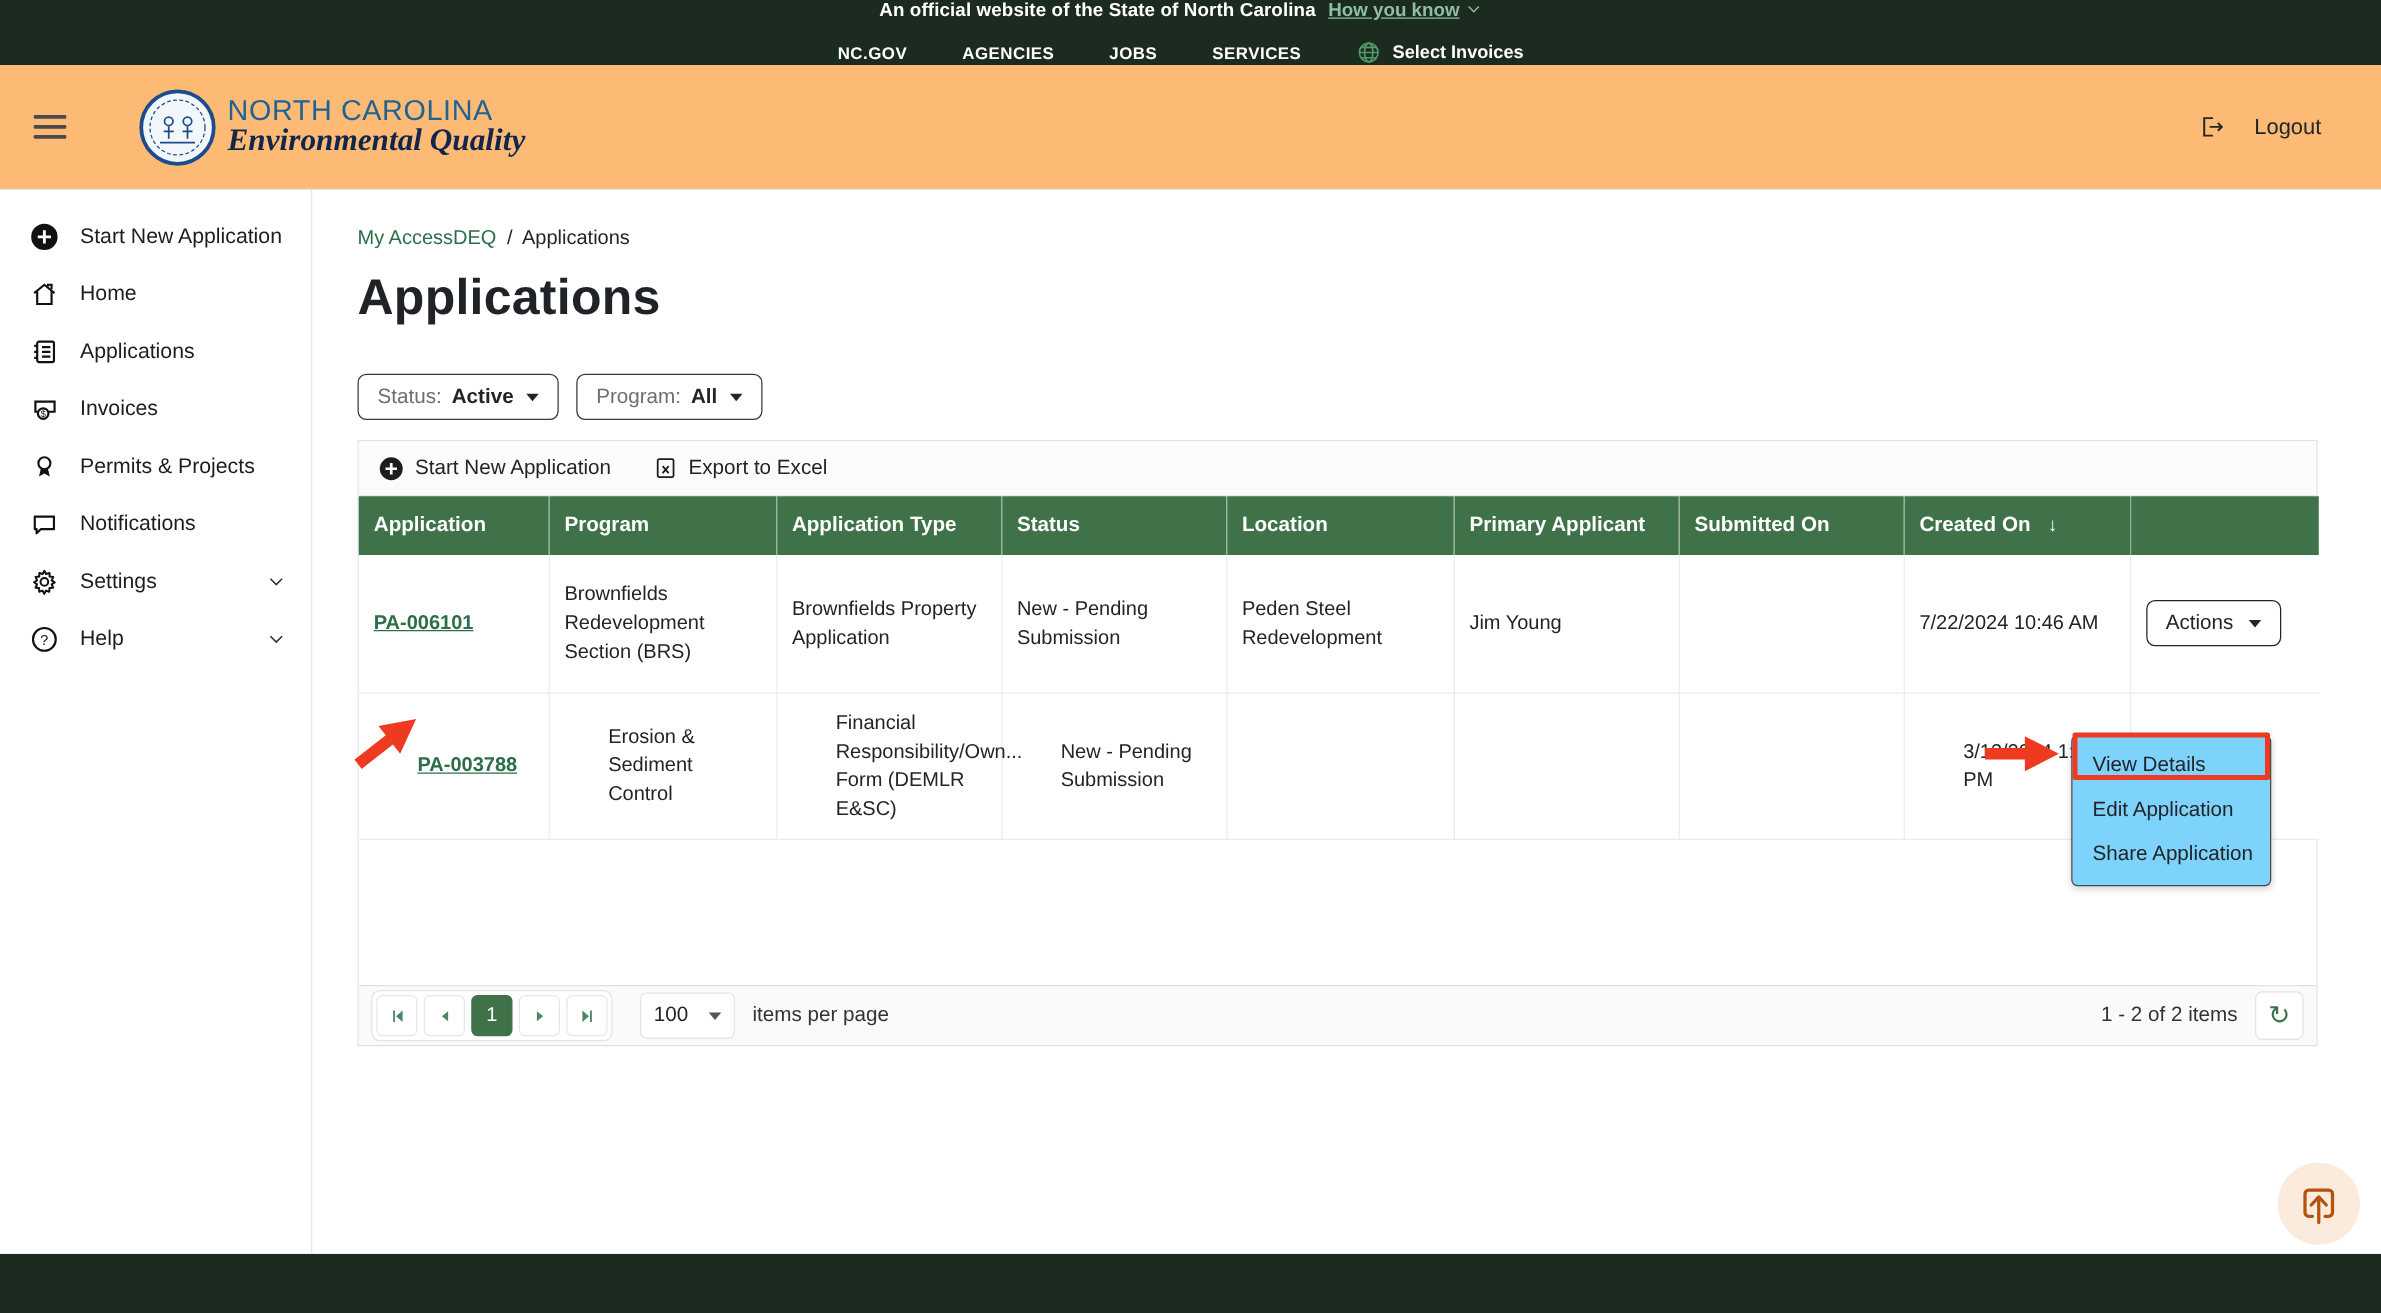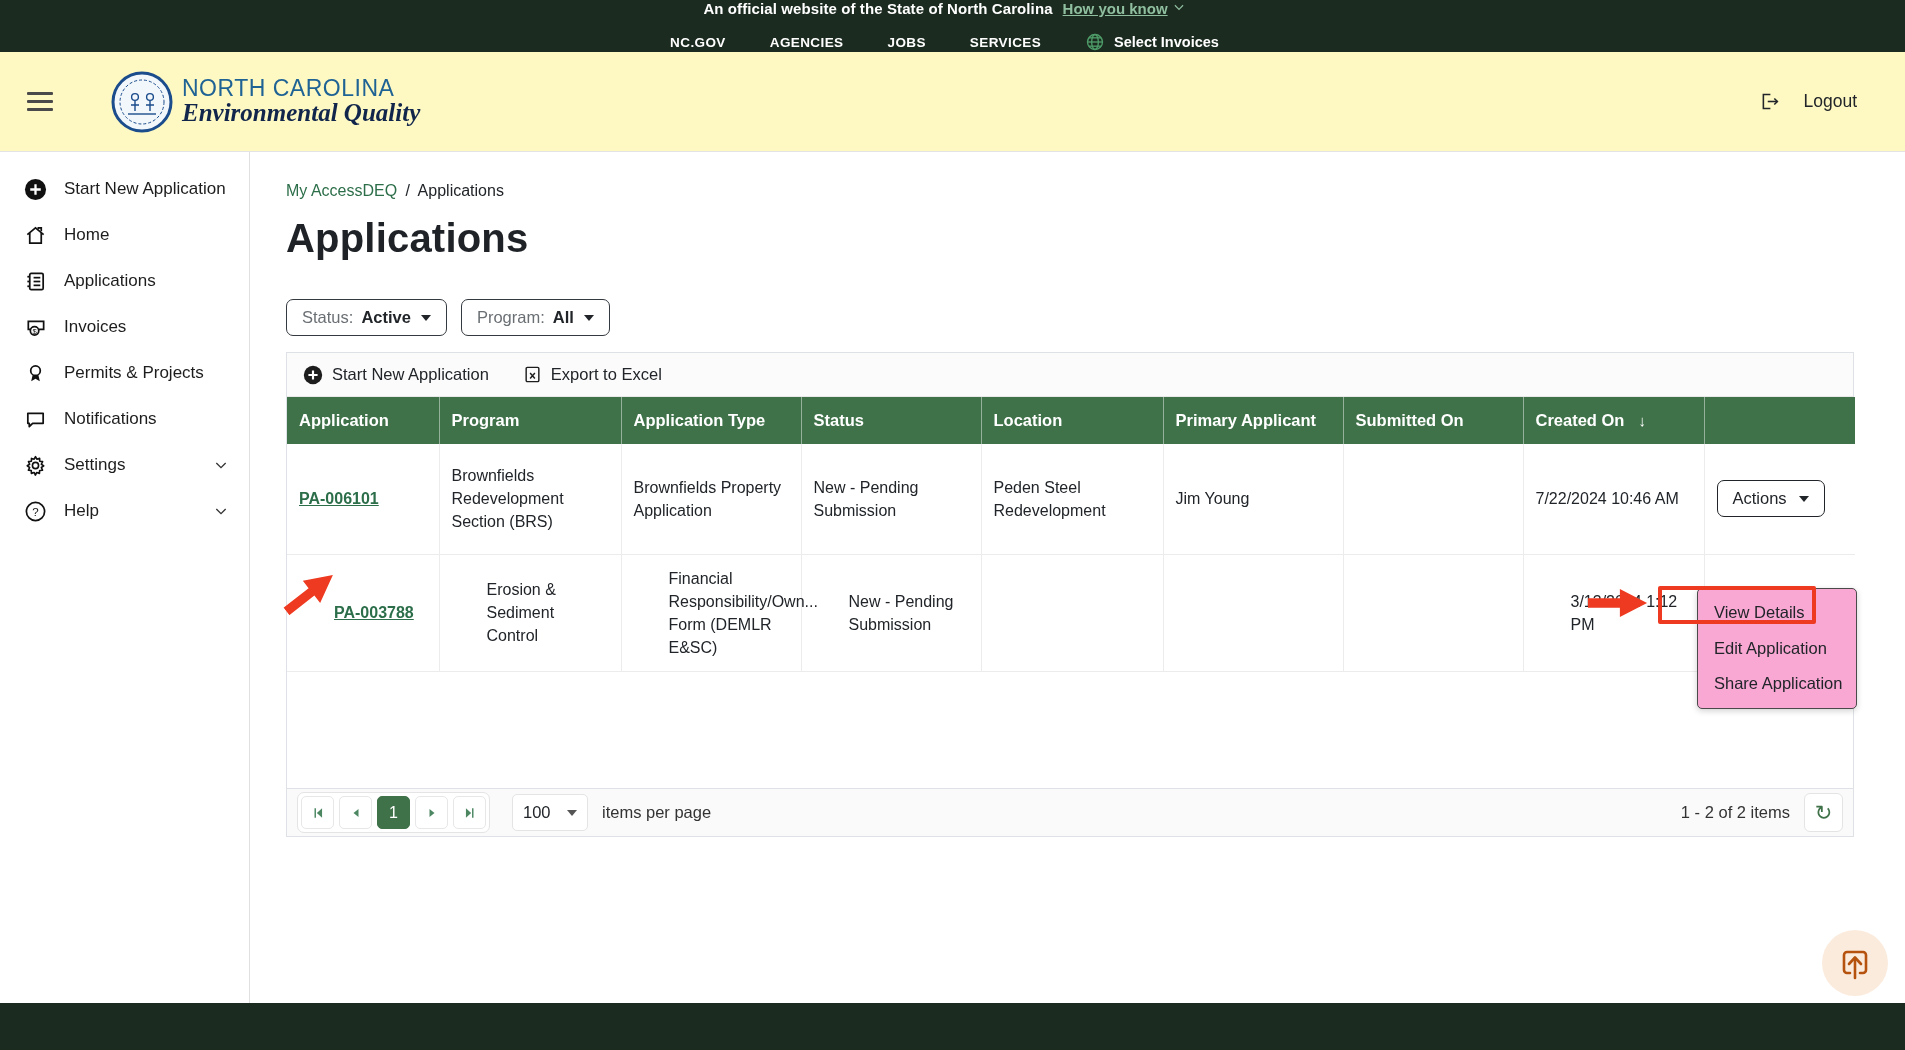--- a/index.html
+++ b/index.html
@@ -30,21 +30,21 @@
   .official-text{font-weight:700;letter-spacing:.1px;}
   .how-you-know{
     color:var(--light-link-green);text-decoration:underline;cursor:pointer;
     display:inline-flex;gap:4px;font-weight:700;
   }
   .topbar-right{display:flex;align-items:center;gap:44px;}
   .topbar-link{font-weight:700;font-size:13.5px;letter-spacing:.4px;cursor:pointer;}
   .lang{display:flex;align-items:center;gap:9px;font-weight:700;font-size:14.5px;cursor:pointer;}
   
   .header{
-    height:100px;background:#fef9c3;border-bottom:1px solid #e3e3e3;
+    height:100px;background:#fdba74;border-bottom:1px solid #e3e3e3;
     display:flex;align-items:center;padding:0 48px 0 27px;
   }
   .hamburger{width:26px;display:flex;flex-direction:column;gap:5px;cursor:pointer;margin-right:58px;}
   .hamburger span{display:block;height:3px;background:#4a4a4a;border-radius:1px;}
   .logo{display:flex;align-items:center;gap:9px;}
   .logo-text{display:flex;flex-direction:column;line-height:1.05;}
   .logo-line1{font-size:23px;letter-spacing:.5px;color:var(--brand-blue);font-weight:400;}
   .logo-line2{font-family:"Liberation Serif",serif;font-style:italic;font-weight:700;font-size:25px;color:var(--brand-navy);}
   .header-spacer{flex:1;}
   .logout{display:flex;align-items:center;gap:23px;font-size:17.5px;color:#212529;cursor:pointer;background:none;border:none;font-family:inherit;}
@@ -123,21 +123,21 @@
   .pager-spacer{flex:1;}
   .range-label{font-size:16.5px;color:#333;}
   .refresh-btn{
     width:39px;height:39px;border:1px solid #e4e4e4;border-radius:6px;background:#fff;cursor:pointer;
     color:var(--table-header-green);font-size:21px;display:flex;align-items:center;justify-content:center;
   }
   
   .footer{height:47px;background:var(--topbar-green);}
   
   .dropdown-menu{
-    position:absolute;left:1697px;top:588px;width:160px;background:#f9a8d4;border:1px solid #4a4a4a;
+    position:absolute;left:1657px;top:588px;width:160px;background:#7dd3fc;border:1px solid #4a4a4a;
     border-radius:5px;box-shadow:0 2px 6px rgba(0,0,0,.18);padding:6px 0;z-index:30;
   }
   .menu-item{font-size:16.5px;padding:5px 16px;cursor:pointer;white-space:nowrap;line-height:1.55;}
   .red-box{
     position:absolute;left:1658px;top:586px;width:158px;height:38px;border:4px solid var(--annotation-red);
     border-radius:2px;z-index:40;pointer-events:none;
   }
   .arrow-annot{position:absolute;z-index:40;pointer-events:none;color:var(--annotation-red);}
   #arrow-pa{left:280px;top:577px;transform:rotate(-38deg);}
   #arrow-menu{left:1582px;top:588px;}

